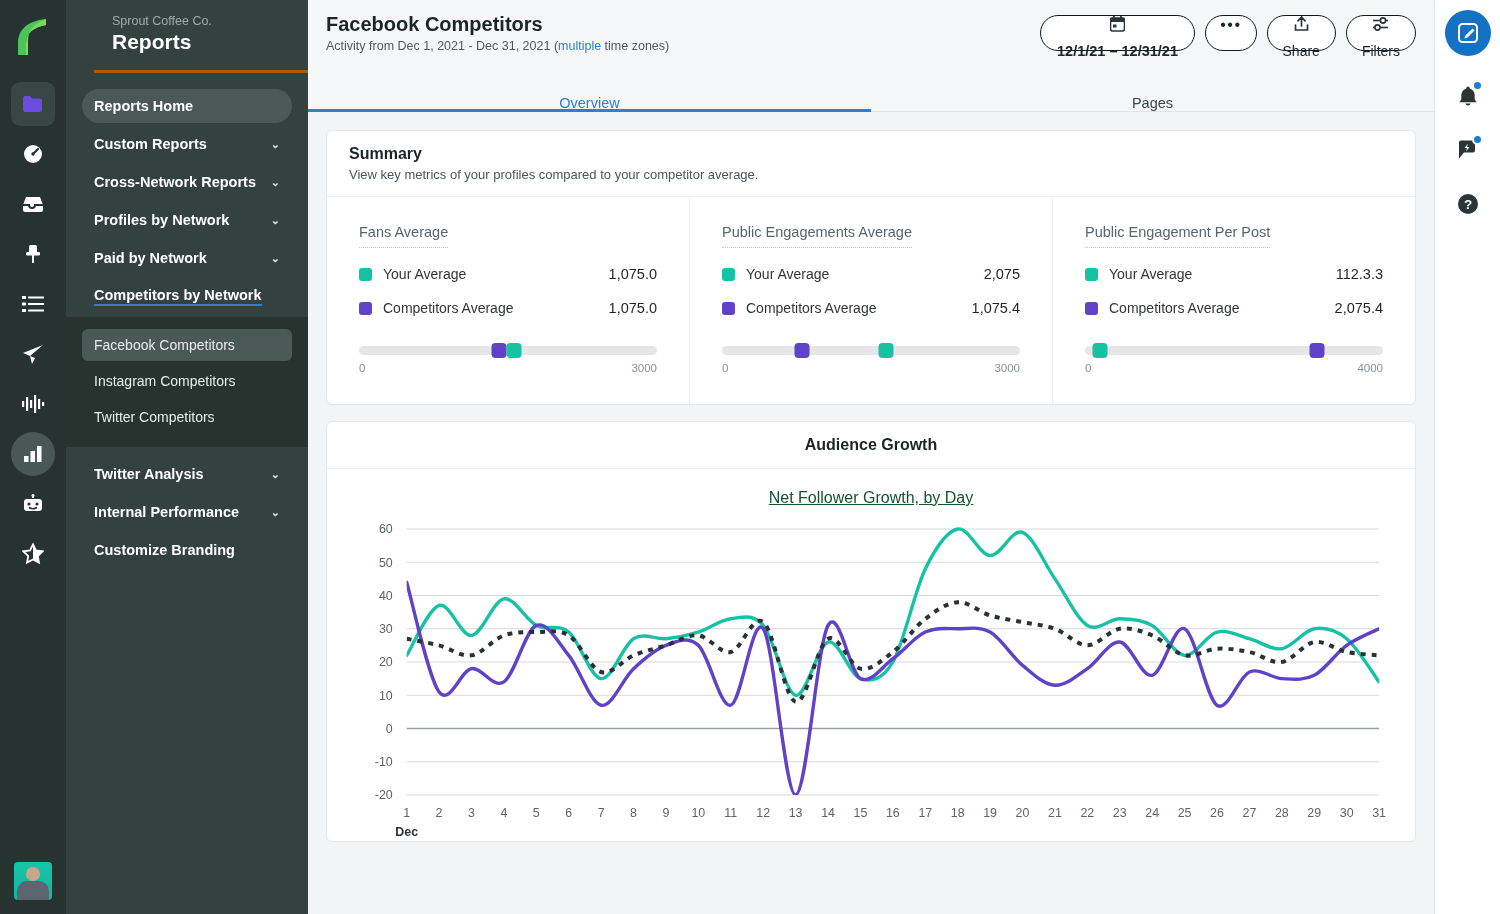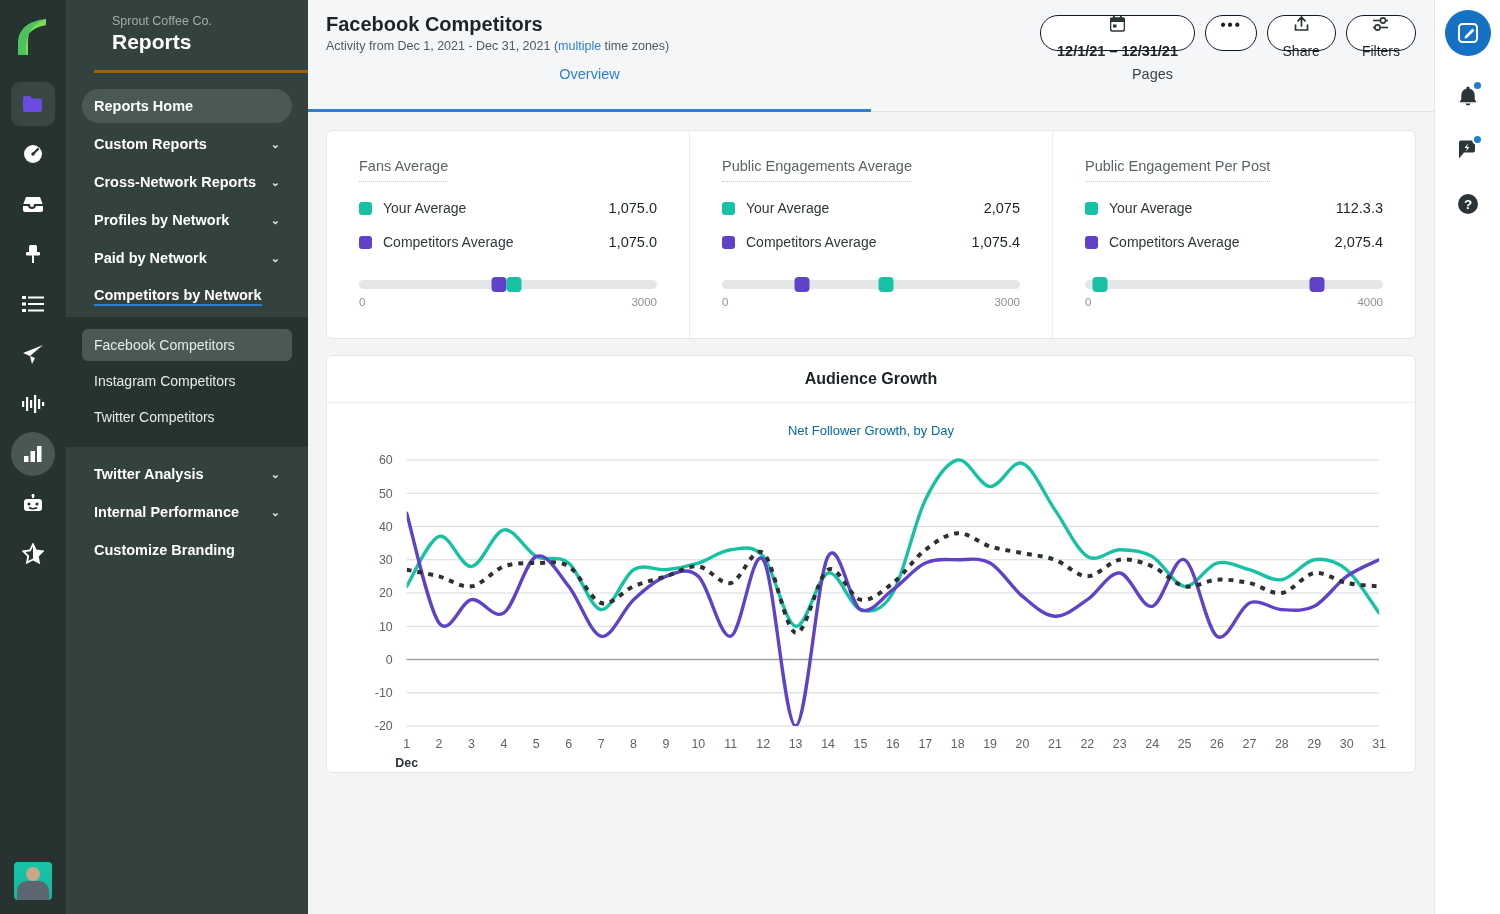--- a/index.html
+++ b/index.html
@@ -79,21 +79,21 @@
   }
   .btn.dots { padding: 0 14px; letter-spacing: 1.5px; font-size: 16px; }
   .daterange-main { font-weight: bold; font-size: 14.5px; }
   .daterange-vs { color: #74797c; font-size: 12.5px; margin-left: 5px; }
 
   .tabs {
     height: 46px; background: #f5f6f7; display: flex; align-items: stretch;
     border-bottom: 1px solid #e2e4e6; flex: 0 0 46px;
   }
   .tab {
-    flex: 1 1 0; display: flex; align-items: flex-start; justify-content: center;
+    flex: 1 1 0; display: flex; align-items: flex-end; justify-content: center;
     font-size: 14.5px; color: #3b4447; cursor: pointer; position: relative;
   }
   .tab.active { color: #2f7fd1; }
   .tab.active::after {
     content:''; position:absolute; left:0; right:0; bottom:-1px; height:3px; background:#2f7fd1;
   }
 
   .scroll { flex: 1 1 auto; overflow: hidden; padding: 18px 18px 0 18px; }
   .card { background: #ffffff; border: 1px solid #e4e6e8; border-radius: 6px; }
   .card-head { padding: 14px 22px 14px 22px; border-bottom: 1px solid #eceef0; }
@@ -110,21 +110,21 @@
   .legend-label { font-size: 14px; color: #2e3739; margin-left: 11px; }
   .legend-val { margin-left: auto; font-size: 14.5px; font-weight: normal; color: #1b2528; }
   .slider-wrap { margin-top: 30px; position: relative; }
   .slider-track { height: 9px; border-radius: 5px; background: #e4e6e8; position: relative; }
   .knob { position: absolute; top: -3px; width: 15px; height: 15px; border-radius: 4px; transform: translateX(-50%); }
   .slider-scale { display: flex; justify-content: space-between; margin-top: 7px;
     font-size: 11.5px; color: #8b9296; }
 
   .chart-card { margin-top: 16px; text-align: center; }
   .chart-body { padding: 20px 22px 0 22px; position: relative; }
-  .chart-caption { font-size: 13px; color: #0369a1; margin-bottom: 14px; }
+  .chart-caption { font-size: 16px; color: #14532d; margin-bottom: 14px; text-decoration: underline; }
   .chart-area { position: relative; height: 320px; }
   svg.chart { display: block; width: 100%; height: 320px; }
 
   
   .rrail {
     width: 66px; flex: 0 0 66px; height: 914px; background: #ffffff;
     border-left: 1px solid #e4e6e8; display: flex; flex-direction: column;
     align-items: center; padding-top: 10px;
   }
   .compose {
@@ -347,20 +347,24 @@
         <span>Overview</span>
       </div>
       <div class="tab">
         <span>Pages</span>
       </div>
     </div>
 
     <div class="scroll">
 
       <div class="card">
+        <div class="card-head">
+          <div class="card-title">Summary</div>
+          <div class="card-desc">View key metrics of your profiles compared to your competitor average.</div>
+        </div>
         <div class="metrics">
 
           <div class="metric">
             <div class="metric-name">Fans Average</div>
             <div class="legend-row">
               <span class="swatch" style="background:#17c2a4"></span>
               <span class="legend-label">Your Average</span>
               <span class="legend-val">1,075.0</span>
             </div>
             <div class="legend-row">

